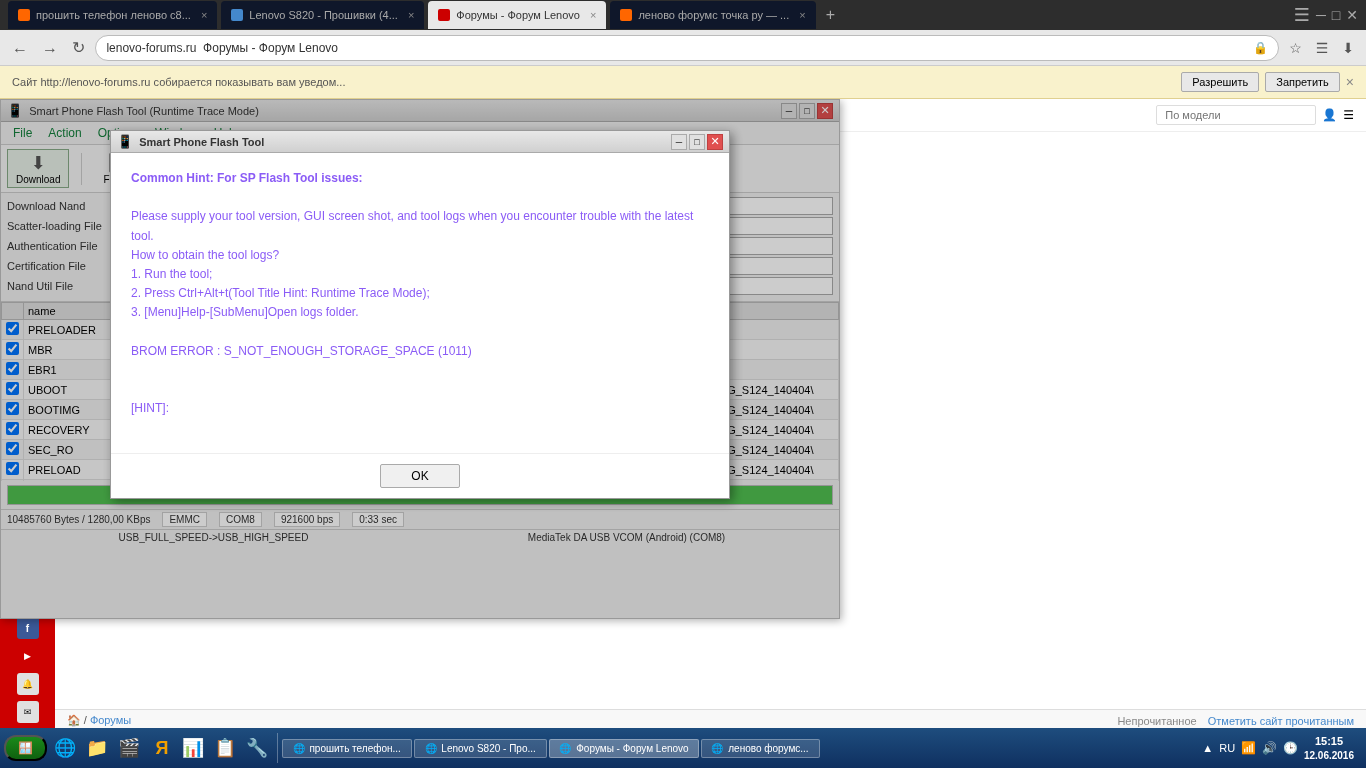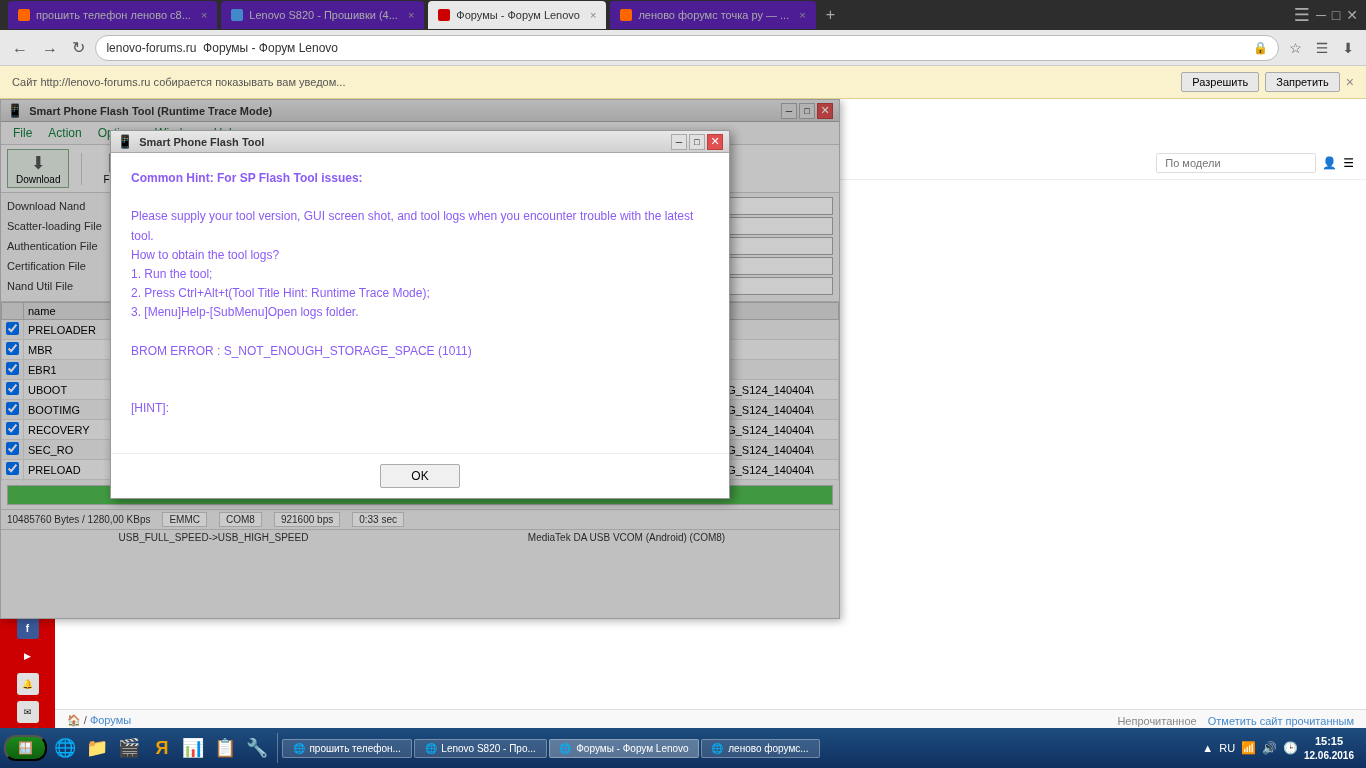--- a/index.html
+++ b/index.html
@@ -2,21 +2,21 @@
 <html><head>
   <meta charset="utf-8">
   <style>
     * { margin: 0; padding: 0; box-sizing: border-box; }
     body { width: 1366px; height: 768px; overflow: hidden; font-family: 'Segoe UI', Arial, sans-serif; font-size: 12px; background: #1a6496; }
 
     
     .title-bar { background: #2d2d2d; color: #ccc; height: 30px; display: flex; align-items: center; padding: 0 8px; justify-content: space-between; }
     .title-bar-left { display: flex; align-items: center; gap: 4px; }
     .tab { display: flex; align-items: center; height: 28px; padding: 0 10px; border-radius: 4px 4px 0 0; font-size: 11px; gap: 6px; cursor: pointer; }
-    .tab.inactive { background: #4c1d95; color: #aaa; }
+    .tab.inactive { background: #0f172a; color: #aaa; }
     .tab.active { background: #e8e8e8; color: #333; }
     .tab-close { font-size: 11px; color: #888; margin-left: 4px; }
     .new-tab { background: none; border: none; color: #aaa; font-size: 16px; cursor: pointer; padding: 0 6px; }
 
     
     .browser-toolbar { background: #e8e8e8; height: 36px; display: flex; align-items: center; padding: 0 8px; gap: 6px; border-bottom: 1px solid #ccc; }
     .nav-btn { background: none; border: none; font-size: 16px; cursor: pointer; color: #555; padding: 0 4px; }
     .address-bar-container { flex: 1; display: flex; align-items: center; background: white; border: 1px solid #bbb; border-radius: 14px; padding: 0 10px; height: 26px; }
     .address-bar { border: none; outline: none; flex: 1; font-size: 12px; color: #333; }
     .browser-action-btn { background: none; border: none; font-size: 14px; cursor: pointer; color: #555; padding: 2px 4px; }
@@ -40,21 +40,21 @@
     }
     .flash-tool-title-bar {
       background: linear-gradient(to bottom, #e8e8e8, #d0d0d0);
       height: 22px;
       display: flex;
       align-items: center;
       justify-content: space-between;
       padding: 0 6px;
       border-bottom: 1px solid #aaa;
     }
-    .flash-tool-title { font-size: 11px; color: #333; font-weight: bold; }
+    .flash-tool-title { font-size: 11px; color: #333; font-weight: normal; }
     .flash-tool-close { background: #e05050; border: 1px solid #c04040; color: white; width: 16px; height: 16px; cursor: pointer; display: flex; align-items: center; justify-content: center; font-size: 11px; }
 
     
     .flash-menu { display: flex; gap: 0; background: #f0f0f0; border-bottom: 1px solid #ccc; padding: 2px 4px; }
     .flash-menu-item { padding: 2px 8px; font-size: 12px; color: #15803d; cursor: pointer; }
 
     
     .flash-toolbar { display: flex; align-items: center; border-bottom: 1px solid #ccc; padding: 4px 6px; gap: 8px; background: #f5f5f5; }
     .flash-toolbar-btn { display: flex; flex-direction: column; align-items: center; padding: 2px 8px; cursor: pointer; font-size: 10px; border: 1px solid transparent; }
     .flash-toolbar-icon { font-size: 18px; color: #555; }
@@ -204,21 +204,21 @@
   <div style="flex:1;overflow:hidden;position:relative;">
 
     <div style="background:white;border-bottom:1px solid #eee;padding:6px 12px;display:flex;align-items:center;justify-content:space-between;">
       <nav style="display:flex;gap:16px;font-size:13px;">
         <a href="#" style="text-decoration:none;color:#333;">Новости</a>
         <a href="#" style="text-decoration:none;color:#333;">Правила</a>
         <a href="#" style="text-decoration:none;color:#333;">Форумы</a>
         <a href="#" style="text-decoration:none;color:#333;">База знаний</a>
         <a href="#" style="text-decoration:none;color:#333;">Задать Б...</a>
       </nav>
-      <div style="display:flex;align-items:center;gap:6px;margin-top:48px;">
+      <div style="display:flex;align-items:center;gap:6px;">
         <input type="text" placeholder="По модели" style="border: 1px solid rgb(221, 221, 221); padding: 3px 8px; font-size: 11px; border-radius: 2px;">
         <span style="cursor:pointer;">👤</span>
         <span style="cursor:pointer;">☰</span>
       </div>
     </div>
 
     <div style="display:flex;padding:8px 12px;gap:12px;align-items:flex-start;">
       <div>
         <div style="font-size:13px;font-weight:bold;color:#555;margin-bottom:6px;">Ноутбуки</div>
         <div style="width:40px;height:40px;background:#cc0000;border-radius:50%;display:flex;align-items:center;justify-content:center;">

